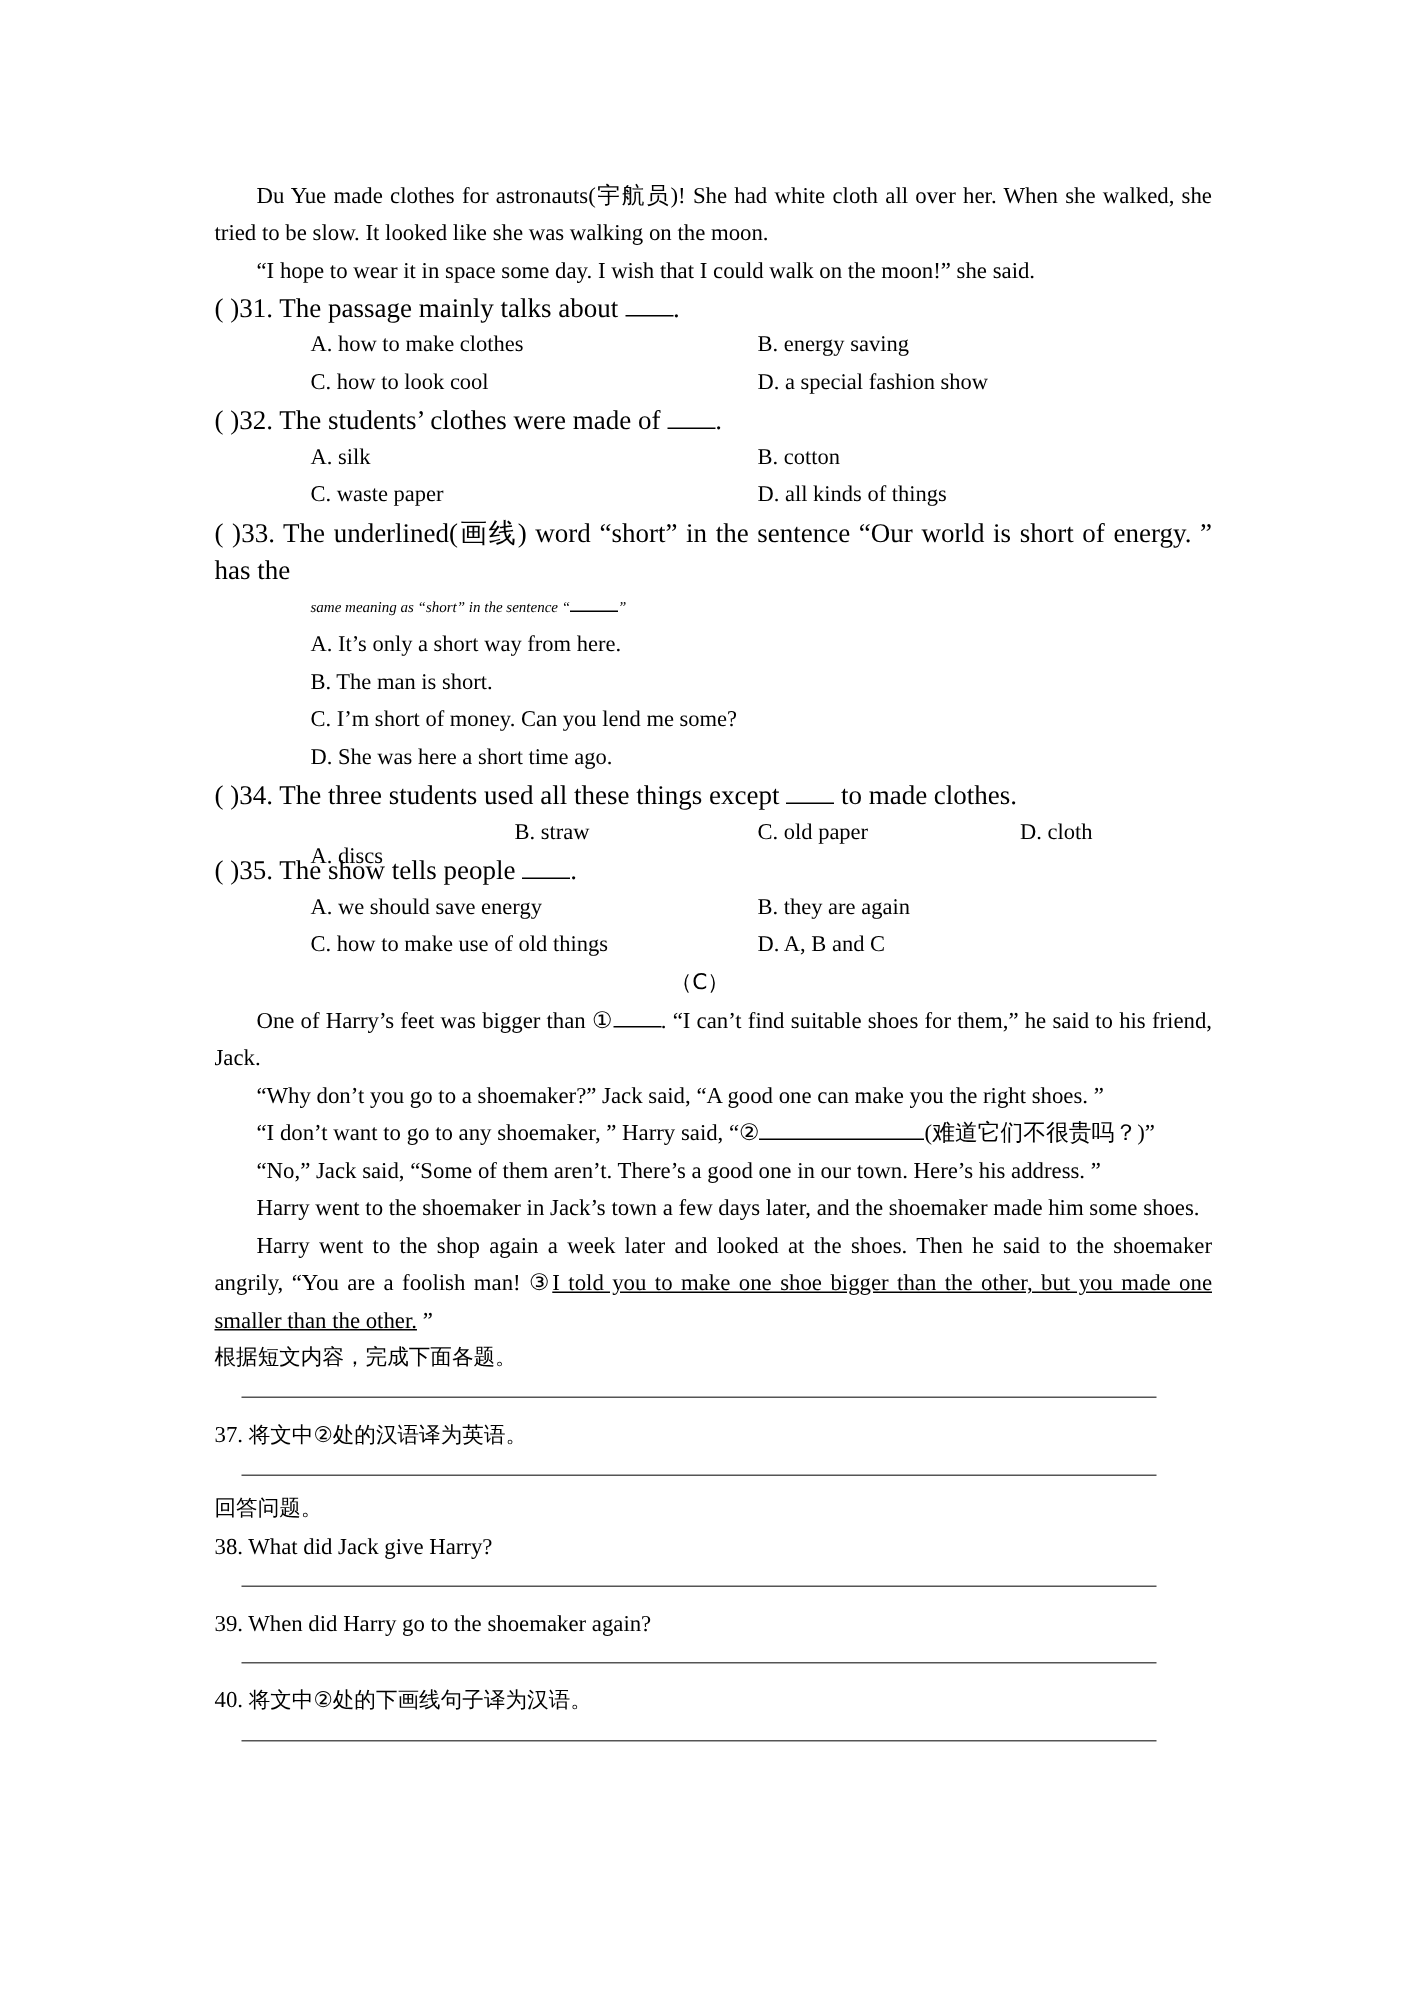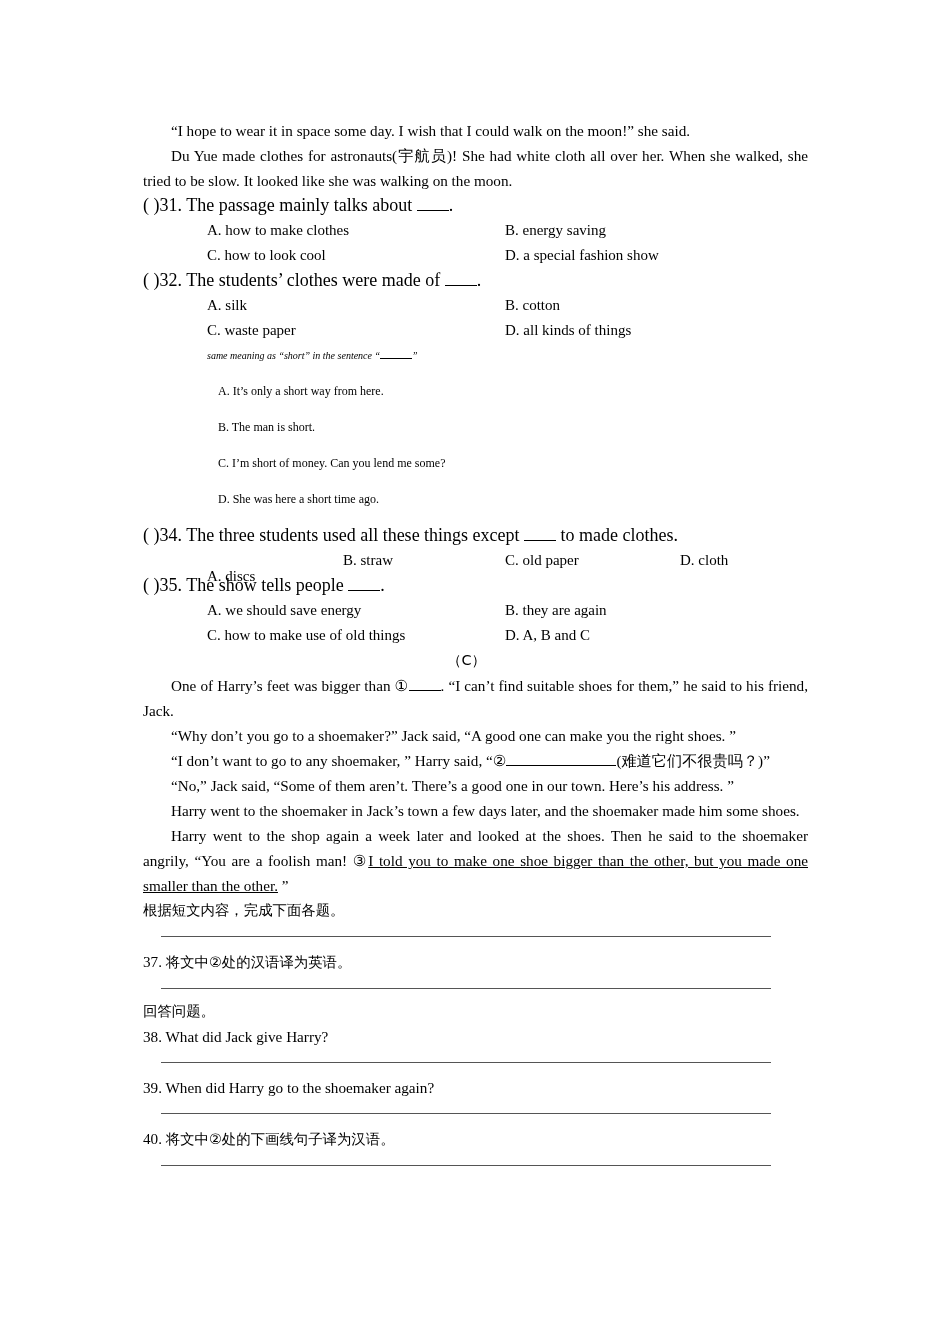--- a/index.html
+++ b/index.html
@@ -75,23 +75,23 @@
   .col-a { left: 64px; }
   .col-b { left: 362px; }
   
   .c4-a { left: 64px; margin-top: 16px; }
   .c4-b { left: 200px; }
   .c4-c { left: 362px; }
   .c4-d { left: 537px; }
 
   
   .opt-line {
-    font-size: 12px;
-    line-height: 25px;
-    margin: 11px;
+    font-size: 15px;
+    line-height: 25px;
+    margin: 0;
     padding-left: 64px;
   }
 
   .center-label {
     text-align: center;
     font-size: 15.2px;
     line-height: 25px;
     margin: 0;
     padding-right: 18px;
   }
@@ -124,22 +124,22 @@
   .cjk {
     font-family: "DejaVu Sans", "Liberation Sans", sans-serif;
     font-size: 14.4px;
   }
 </style>
 </head>
 <body>
 
 <div class="page">
 
+  <p class="para indent">Du Yue made clothes for astronauts(宇航员)! She had white cloth all over her. When she walked, she tried to be slow. It looked like she was walking on the moon.</p>
   <p class="para indent">“I hope to wear it in space some day. I wish that I could walk on the moon!” she said.</p>
-  <p class="para indent">Du Yue made clothes for astronauts(宇航员)! She had white cloth all over her. When she walked, she tried to be slow. It looked like she was walking on the moon.</p>
 
   <p class="q-stem"><span class="brackets">(  )</span><span>31.</span> <span>The passage mainly talks about </span><span class="blank blank-sm"></span><span>.</span></p>
   <div class="opts">
     <span class="opt col-a">A. how to make clothes</span>
     <span class="opt col-b">B. energy saving</span>
   </div>
   <div class="opts">
     <span class="opt col-a">C. how to look cool</span>
     <span class="opt col-b">D. a special fashion show</span>
   </div>
@@ -147,20 +147,21 @@
   <p class="q-stem"><span class="brackets">(  )</span><span>32.</span> <span>The students’ clothes were made of </span><span class="blank blank-sm"></span><span>.</span></p>
   <div class="opts">
     <span class="opt col-a">A. silk</span>
     <span class="opt col-b">B. cotton</span>
   </div>
   <div class="opts">
     <span class="opt col-a">C. waste paper</span>
     <span class="opt col-b">D. all kinds of things</span>
   </div>
 
+  <p class="q-stem"><span class="brackets">(  )</span><span>33.</span> <span>The underlined(画线) word “short” in the sentence “Our world is short of energy. ” has the</span></p>
   <p class="q-cont"><span>same meaning as “short” in the sentence “</span><span class="blank blank-sm"></span><span>”</span></p>
   <p class="opt-line">A. It’s only a short way from here.</p>
   <p class="opt-line">B. The man is short.</p>
   <p class="opt-line">C. I’m short of money. Can you lend me some?</p>
   <p class="opt-line">D. She was here a short time ago.</p>
 
   <p class="q-stem"><span class="brackets">(  )</span><span>34.</span> <span>The three students used all these things except </span><span class="blank blank-sm"></span><span> to made clothes.</span></p>
   <div class="opts">
     <span class="opt c4-a">A. discs</span>
     <span class="opt c4-b">B. straw</span>

